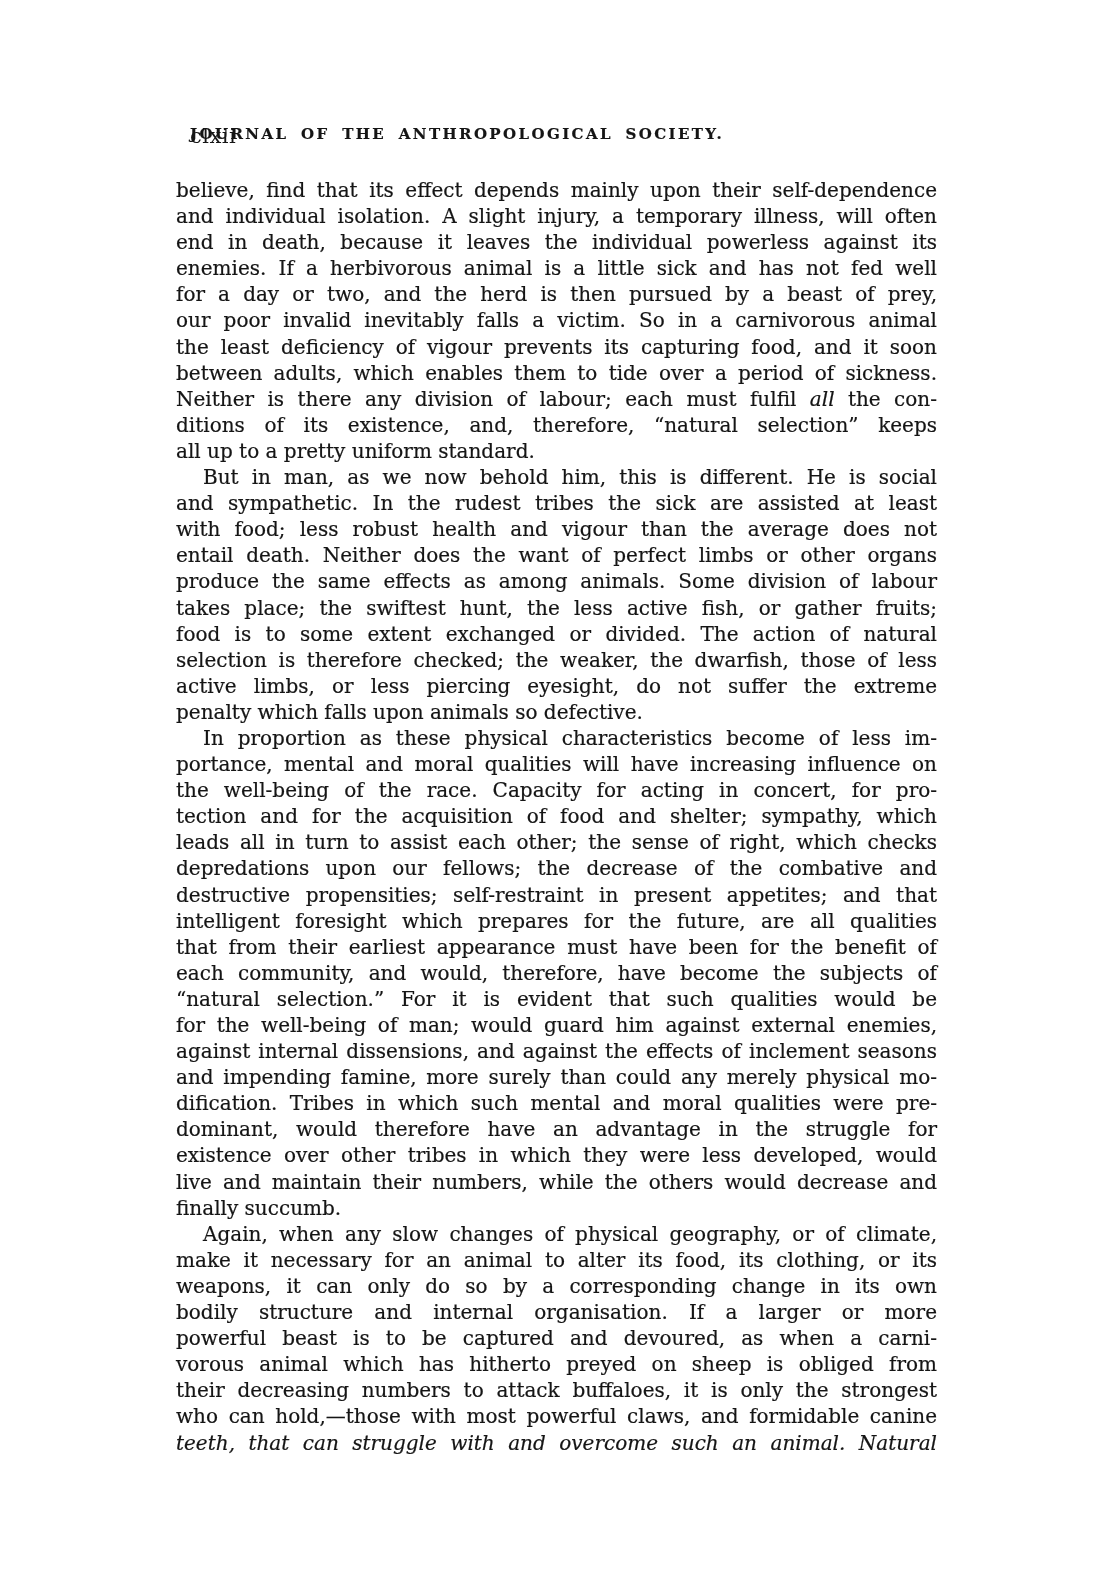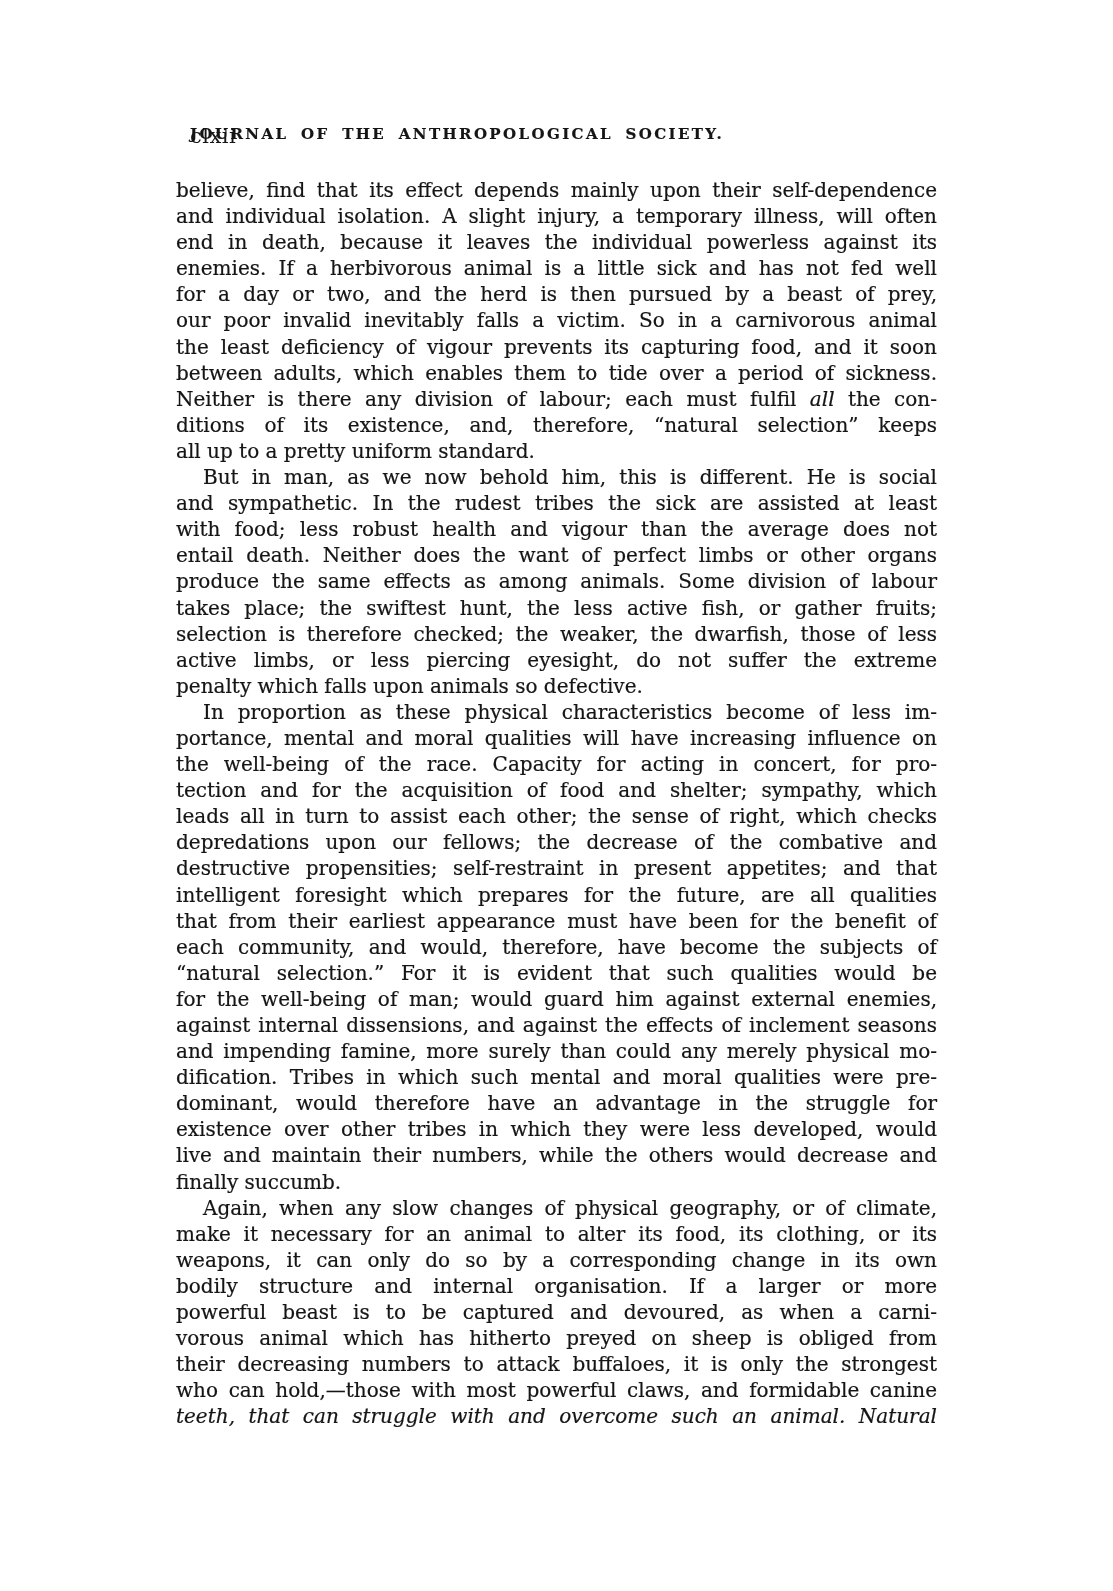--- a/index.html
+++ b/index.html
@@ -78,20 +78,21 @@
         <div class="line">ditions of its existence, and, therefore, “natural selection” keeps</div>
         <div class="line last">all up to a pretty uniform standard.</div>
       </div>
     <div class="paragraph indented">
         <div class="line">But in man, as we now behold him, this is different.  He is social</div>
         <div class="line">and sympathetic.  In the rudest tribes the sick are assisted at least</div>
         <div class="line">with food; less robust health and vigour than the average does not</div>
         <div class="line">entail death.  Neither does the want of perfect limbs or other organs</div>
         <div class="line">produce the same effects as among animals.  Some division of labour</div>
         <div class="line">takes place; the swiftest hunt, the less active fish, or gather fruits;</div>
+        <div class="line">food is to some extent exchanged or divided.  The action of natural</div>
         <div class="line">selection is therefore checked; the weaker, the dwarfish, those of less</div>
         <div class="line">active limbs, or less piercing eyesight, do not suffer the extreme</div>
         <div class="line last">penalty which falls upon animals so defective.</div>
       </div>
     <div class="paragraph indented">
         <div class="line">In proportion as these physical characteristics become of less im-</div>
         <div class="line">portance, mental and moral qualities will have increasing influence on</div>
         <div class="line">the well-being of the race.  Capacity for acting in concert, for pro-</div>
         <div class="line">tection and for the acquisition of food and shelter; sympathy, which</div>
         <div class="line">leads all in turn to assist each other; the sense of right, which checks</div>

